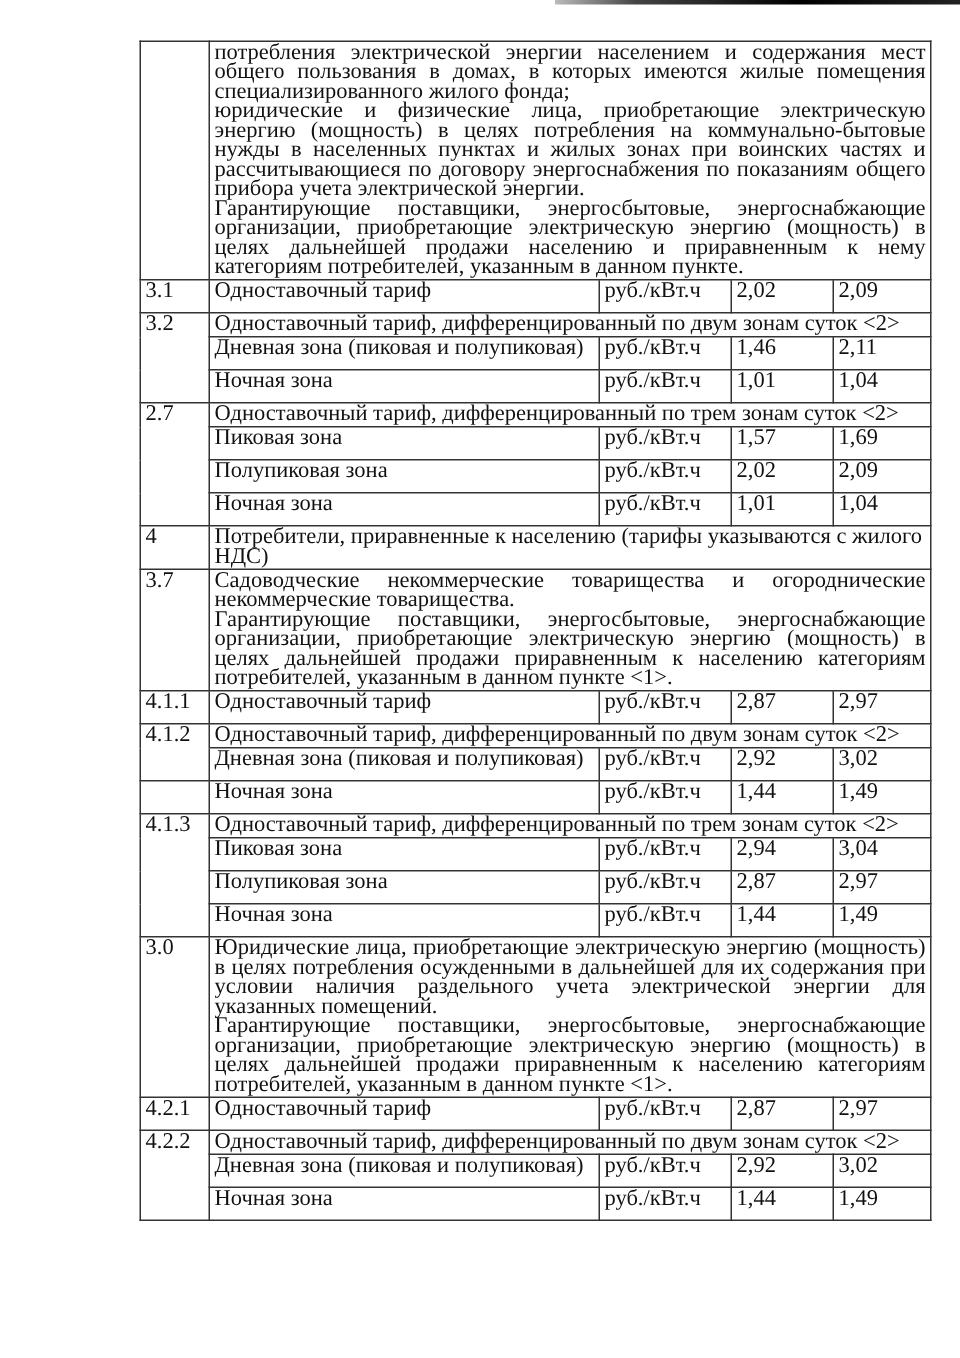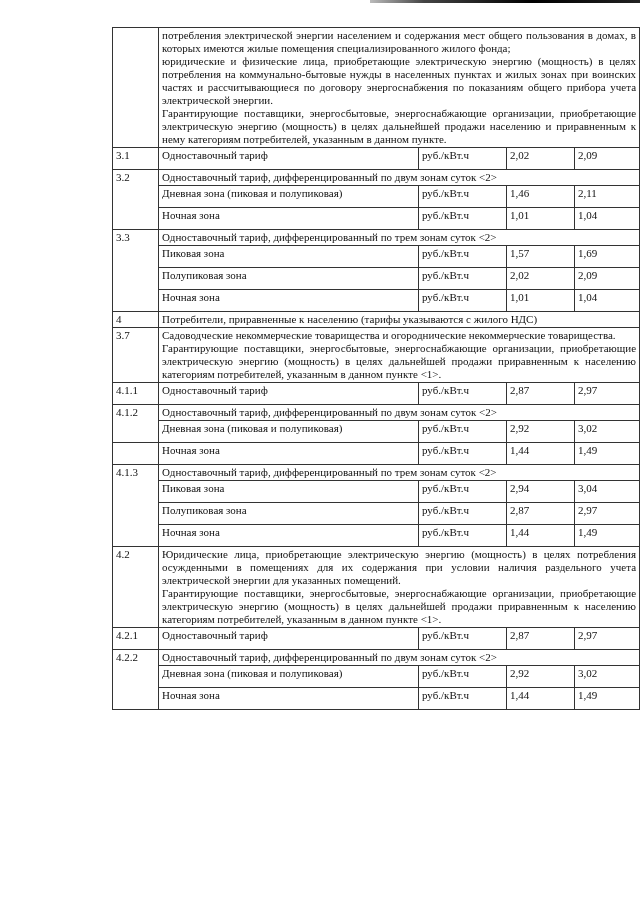--- a/index.html
+++ b/index.html
@@ -1,21 +1,21 @@
 <!DOCTYPE html>
 <html><head>
 <meta charset="utf-8">
 <style>
   html, body { margin: 0; padding: 0; background: #ffffff; }
   body { width: 640px; height: 905px; position: relative; overflow: hidden;
          font-family: "Liberation Serif", "DejaVu Serif", serif; color: #111; }
   .scanbar { position: absolute; top: 0; left: 370px; width: 270px; height: 3px;
              background: linear-gradient(to right, #bbb 0%, #444 20%, #000 60%, #222 100%); }
   table.tariffs { position: absolute; top: 27px; left: 93px; width: 527px;
-                  border-collapse: collapse; table-layout: fixed; font-size: 11px; line-height: 13px; margin-left: 19px; }
+                  border-collapse: collapse; table-layout: fixed; font-size: 15px; line-height: 13px; }
   table.tariffs td { border: 1px solid #333; padding: 1px 3px; vertical-align: top; }
   col.c-num { width: 46px; } col.c-desc { width: 260px; } col.c-unit { width: 88px; }
   col.c-v1 { width: 68px; } col.c-v2 { width: 65px; }
   td.num { padding-top: 3px; }
   td.num.merged-cont { border-top: none; }
   td.num.merged-head { border-bottom: none; }
   td.desc { text-align: justify; }
   td.plain { padding-top: 4px; padding-bottom: 6px; }
   td.unit { padding-top: 6px; padding-bottom: 2px; white-space: nowrap; }
   td.val { text-align: left; padding-top: 6px; padding-bottom: 2px; }
@@ -66,21 +66,21 @@
       <td class="val">2,11</td>
     </tr>
     <tr class="row-short">
       <td class="plain">Ночная зона</td>
       <td class="unit">руб./кВт.ч</td>
       <td class="val">1,01</td>
       <td class="val">1,04</td>
     </tr>
 
     <tr>
-      <td class="num" rowspan="4">3.3</td>
+      <td class="num" rowspan="4">2.7</td>
       <td class="span4" colspan="4">Одноставочный тариф, дифференцированный по трем зонам суток &lt;2&gt;</td>
     </tr>
     <tr class="row-short">
       <td class="plain">Пиковая зона</td>
       <td class="unit">руб./кВт.ч</td>
       <td class="val">1,57</td>
       <td class="val">1,69</td>
     </tr>
     <tr class="row-short">
       <td class="plain">Полупиковая зона</td>
@@ -152,23 +152,23 @@
       <td class="val">2,97</td>
     </tr>
     <tr class="row-short">
       <td class="plain">Ночная зона</td>
       <td class="unit">руб./кВт.ч</td>
       <td class="val">1,44</td>
       <td class="val">1,49</td>
     </tr>
 
     <tr>
-      <td class="num">4.2</td>
+      <td class="num">3.0</td>
       <td class="desc" colspan="4">
-        <p class="para">Юридические лица, приобретающие электрическую энергию (мощность) в целях потребления осужденными в помещениях для их содержания при условии наличия раздельного учета электрической энергии для указанных помещений.</p>
+        <p class="para">Юридические лица, приобретающие электрическую энергию (мощность) в целях потребления осужденными в дальнейшей для их содержания при условии наличия раздельного учета электрической энергии для указанных помещений.</p>
         <p class="para">Гарантирующие поставщики, энергосбытовые, энергоснабжающие организации, приобретающие электрическую энергию (мощность) в целях дальнейшей продажи приравненным к населению категориям потребителей, указанным в данном пункте &lt;1&gt;.</p>
       </td>
     </tr>
 
     <tr class="row-short">
       <td class="num">4.2.1</td>
       <td class="plain">Одноставочный тариф</td>
       <td class="unit">руб./кВт.ч</td>
       <td class="val">2,87</td>
       <td class="val">2,97</td>

